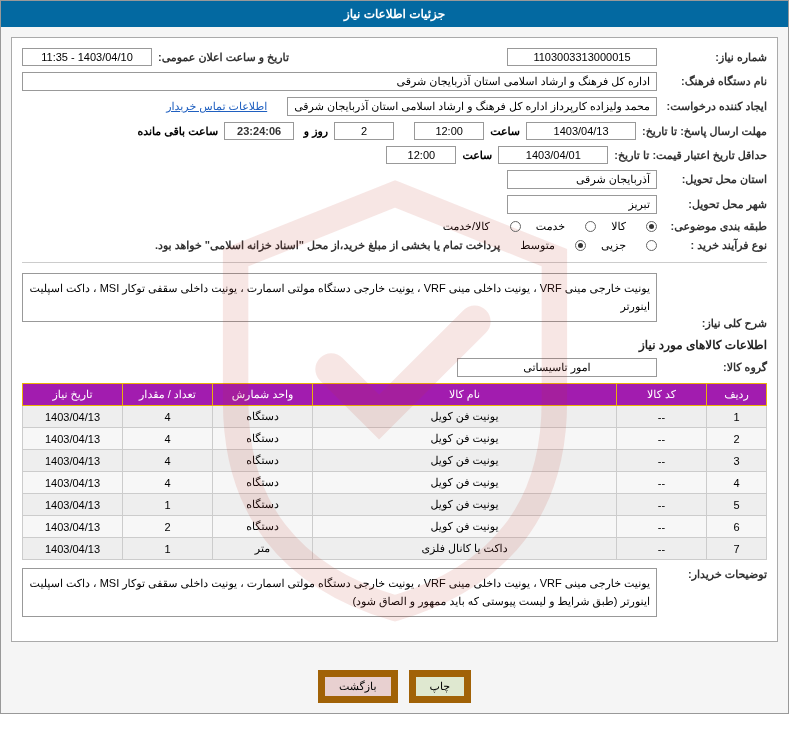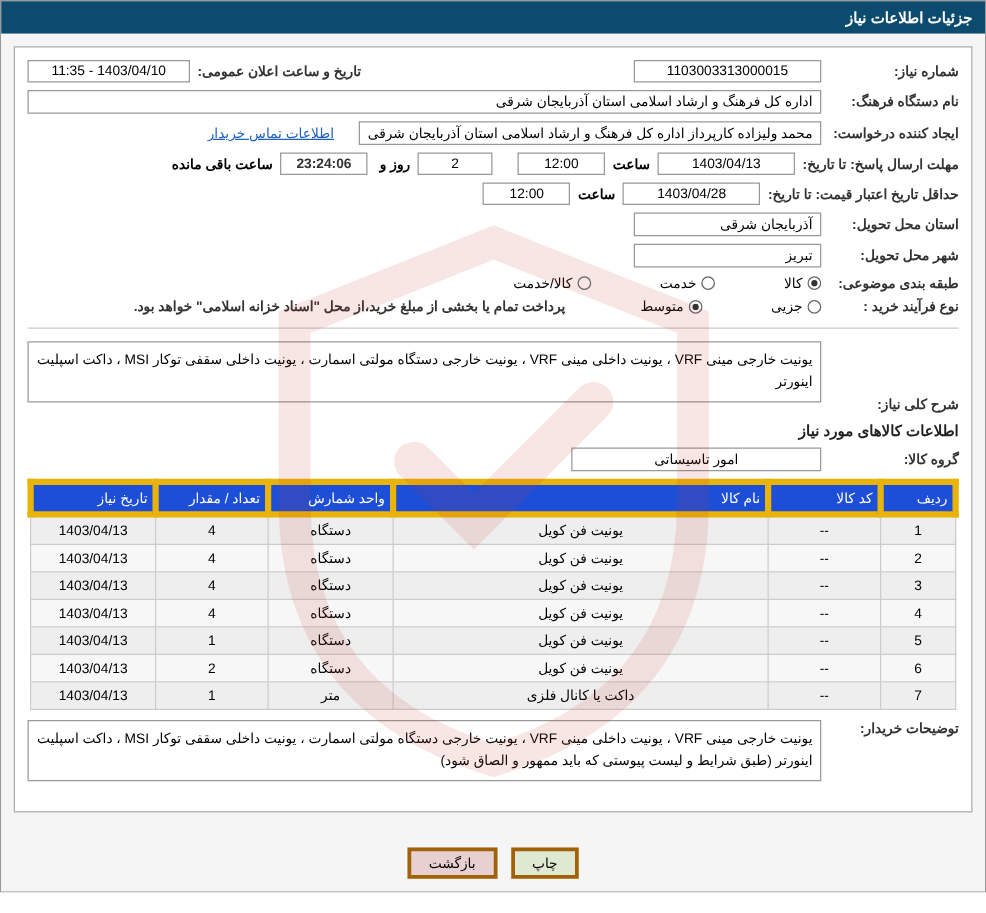--- a/index.html
+++ b/index.html
@@ -1,37 +1,37 @@
 <!DOCTYPE html>
 <html dir="rtl" lang="fa"><head>
 <meta charset="utf-8">
 <style>
 * { box-sizing: border-box; margin: 0; padding: 0; }
 body { font-family: Tahoma, Arial, sans-serif; font-size: 11px; background: #fff; direction: rtl; }
 .container { width: 789px; border: 1px solid #999; }
-.header-bar { background: #0c4a6e; color: #fff; padding: 6px 10px; font-weight: bold; font-size: 12px; }
+.header-bar { background: #0369a1; color: #fff; padding: 6px 10px; font-weight: bold; font-size: 12px; text-align: center; }
 .content { padding: 10px; background: #f5f5f5; }
 .panel { border: 1px solid #aaa; padding: 10px; background: #fff; margin-bottom: 8px; position: relative; }
 .row { display: flex; align-items: center; margin-bottom: 6px; flex-wrap: wrap; }
 .label { font-weight: bold; color: #333; min-width: 110px; padding-left: 6px; }
 .input-box { border: 1px solid #999; background: #fff; padding: 2px 6px; min-height: 18px; display: inline-block; text-align: center; min-width: 80px; }
 .wide-input { flex: 1; text-align: right; padding-right: 6px; }
 .link { color: #2060c0; text-decoration: underline; cursor: pointer; }
 .radio-group { display: flex; gap: 15px; align-items: center; }
-.radio-item { display: flex; align-items: center; gap: 4px; margin-left: 40px; }
+.radio-item { display: flex; align-items: center; gap: 20px; }
 .radio-circle { width: 11px; height: 11px; border: 1px solid #666; border-radius: 50%; display: inline-block; position: relative; }
 .radio-circle.checked::after { content: ''; position: absolute; width: 5px; height: 5px; background: #333; border-radius: 50%; top: 2px; left: 2px; }
 .section-title { font-weight: bold; font-size: 12px; margin: 8px 0 6px; color: #222; }
 .desc-box { border: 1px solid #999; background: #fff; padding: 6px; margin-bottom: 8px; line-height: 1.6; }
 table { width: 100%; border-collapse: collapse; margin-top: 4px; }
-th { background: #1d4ed8; color: #fff; padding: 4px; border: 5px solid #eab308; font-weight: normal; font-size: 11px; text-align: right; }
+th { background: #a21caf; color: #fff; padding: 4px; border: 1px solid #eab308; font-weight: normal; font-size: 11px; }
 td { background: #eee; padding: 4px; border: 1px solid #ccc; text-align: center; }
 tr:nth-child(even) td { background: #f7f7f7; }
 .button-row { text-align: center; padding: 10px; background: #f5f5f5; }
-.btn { display: inline-block; padding: 3px 14px; border: 3px solid #a16207; cursor: pointer; margin: 0 4px; font-family: Tahoma; font-size: 11px; }
+.btn { display: inline-block; padding: 3px 14px; border: 7px solid #a16207; cursor: pointer; margin: 0 4px; font-family: Tahoma; font-size: 11px; }
 .btn-print { background: #dfe8d0; }
 .btn-back { background: #e8d0d0; }
 .small-label { min-width: 40px; font-weight: bold; padding: 0 6px; }
 .countdown { font-weight: bold; color: #333; }
 .watermark { position: absolute; top: 140px; left: 50%; transform: translateX(-50%); opacity: 0.12; pointer-events: none; z-index: 0; }
 .gap { width: 20px; }
 .flex-fill { flex: 1; }
 .note-text { font-weight: bold; color: #333; }
 </style>
 </head>
@@ -75,21 +75,21 @@
         <span class="input-box" style="min-width:70px">12:00</span>
         <span class="gap"></span>
         <span class="input-box" style="min-width:60px">2</span>
         <span class="small-label">روز و</span>
         <span class="input-box countdown" style="min-width:70px">23:24:06</span>
         <span class="small-label">ساعت باقی مانده</span>
       </div>
 
       <div class="row">
         <span class="label">حداقل تاریخ اعتبار قیمت: تا تاریخ:</span>
-        <span class="input-box" style="min-width:110px">1403/04/28</span>
+        <span class="input-box" style="min-width:110px">1403/04/01</span>
         <span class="small-label">ساعت</span>
         <span class="input-box" style="min-width:70px">12:00</span>
       </div>
 
       <div class="row">
         <span class="label">استان محل تحویل:</span>
         <span class="input-box" style="min-width:150px; text-align:right">آذربایجان شرقی</span>
       </div>
 
       <div class="row">

